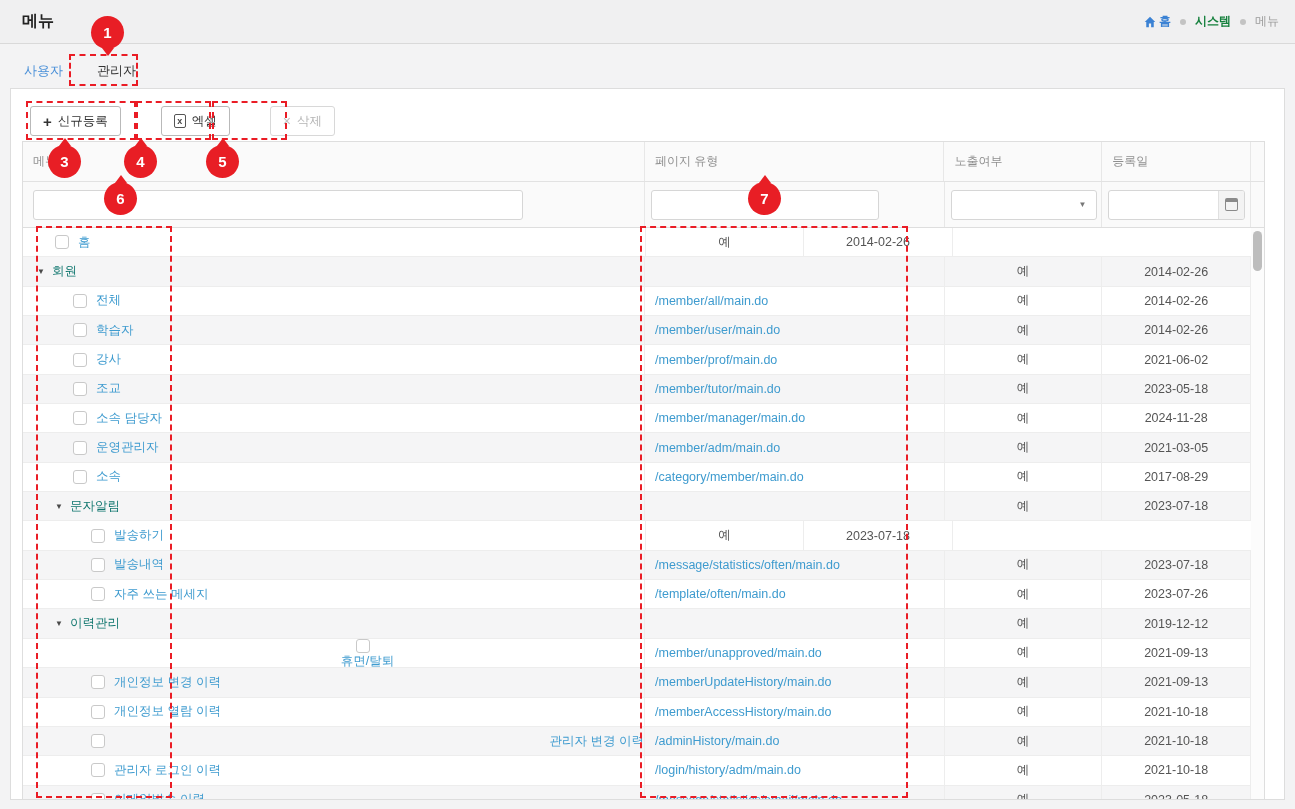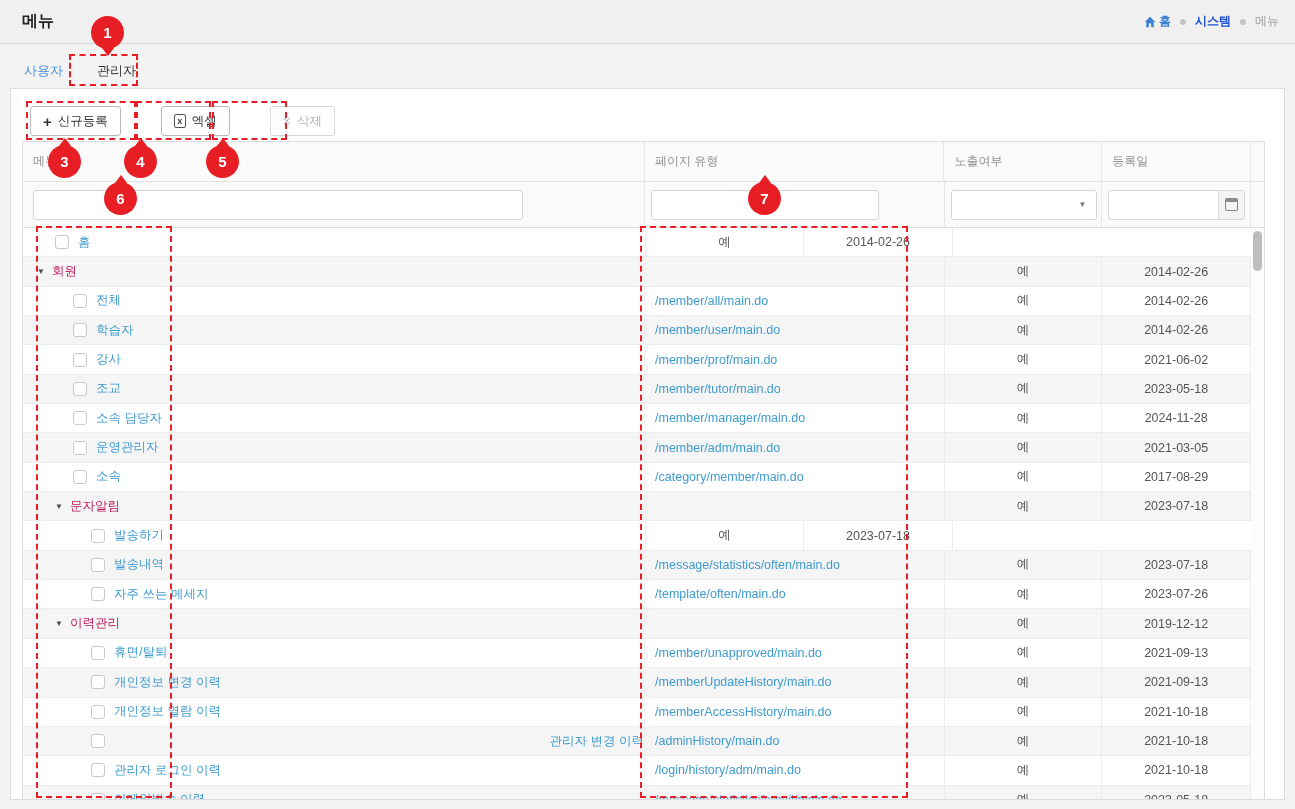--- a/index.html
+++ b/index.html
@@ -7,21 +7,21 @@
   body { font-family:"Liberation Sans","DejaVu Sans",sans-serif; background:#f3f3f4; position:relative; }
   .stage { position:absolute; left:0; top:0; width:1106px; height:809px;padding-left:44px; }
 
   
   .topbar { position:absolute; left:0; top:0; width:1295px; height:44px; background:#f0f0f1;
             border-bottom:1px solid #d9d9d9; display:flex; align-items:center; justify-content:space-between;
             padding:0 16px 0 22px; }
   .page-title { font-size:16px; font-weight:bold; color:#222; }
   .breadcrumb { display:flex; align-items:center; gap:9px; font-size:12px; }
   .crumb-home { display:flex; align-items:center; gap:3px; color:#3b82d4; font-weight:bold; }
-  .crumb-link { color:#1d4ed8; font-weight:bold; }
+  .crumb-link { color:#15803d; font-weight:bold; }
   .crumb-current { color:#9a9a9a; }
   .dot-sep { width:6px; height:6px; border-radius:50%; background:#c3c3c3; display:inline-block; }
 
   
   .tabs { position:absolute; left:22px; top:58px; display:flex; gap:30px; font-size:13px; }
   .tab { cursor:pointer; padding:4px 2px; }
   .tab.inactive { color:#4a90d8; }
   .tab.active { color:#333; }
 
   
@@ -62,21 +62,21 @@
 
   .gbody { position:relative; height:572px; overflow:hidden; background:#fff; }
   .tr { display:flex; height:29.35px; border-bottom:1px solid #ededed; background:#fff; }
   .tr.even { background:#f5f5f6; }
   .td { display:flex; align-items:center; border-right:1px solid #ededed; font-size:12.5px; overflow:hidden; }
   .td.center { justify-content:center; color:#555; }
   .chk { width:14px; height:14px; border:1px solid #c9c9c9; border-radius:3px; background:#fff;
          display:inline-block; margin-right:9px; flex:none; cursor:pointer; }
   .arrow { font-size:8px; color:#4a4a4a; margin-right:7px; flex:none; }
   .menu-link { color:#3e9bcf; text-decoration:none; cursor:pointer; white-space:nowrap; }
-  .group-name { color:#be185d; white-space:nowrap; }
+  .group-name { color:#0f766e; white-space:nowrap; }
   .url-link { color:#3e9bcf; text-decoration:none; cursor:pointer; padding-left:10px; white-space:nowrap; }
 
   
   .sb-track { position:absolute; right:0; top:0; width:13px; height:572px; background:#fcfcfc; }
   .sb-thumb { position:absolute; left:2px; top:3px; width:9px; height:40px; background:#bdbdbd; border-radius:5px; cursor:pointer; }
 
   
   .ann-box { position:absolute; border:2px dashed #ea1c25; pointer-events:none; }
   .callout { position:absolute; width:33px; height:33px; border-radius:50%; background:#e81e25; color:#fff;
              font-size:15px; font-weight:bold; display:flex; align-items:center; justify-content:center; z-index:30; }
@@ -314,21 +314,21 @@
               <div class="td c1" style="padding-left: 32px;">
                 <span class="arrow">▼</span>
                 <span class="group-name">이력관리</span>
               </div>
               <div class="td c2"></div>
               <div class="td c3 center">예</div>
               <div class="td c4 center">2019-12-12</div>
               <div class="td c5"></div>
             </div>
             <div class="tr">
-              <div class="td c1" style="padding-left: 68px;">
+              <div class="td c1" style="padding-left: 68px; flex-direction: column;">
                 <span class="chk"></span>
                 <a class="menu-link">휴면/탈퇴</a>
               </div>
               <div class="td c2">
                 <a class="url-link">/member/unapproved/main.do</a>
               </div>
               <div class="td c3 center">예</div>
               <div class="td c4 center">2021-09-13</div>
               <div class="td c5"></div>
             </div>

